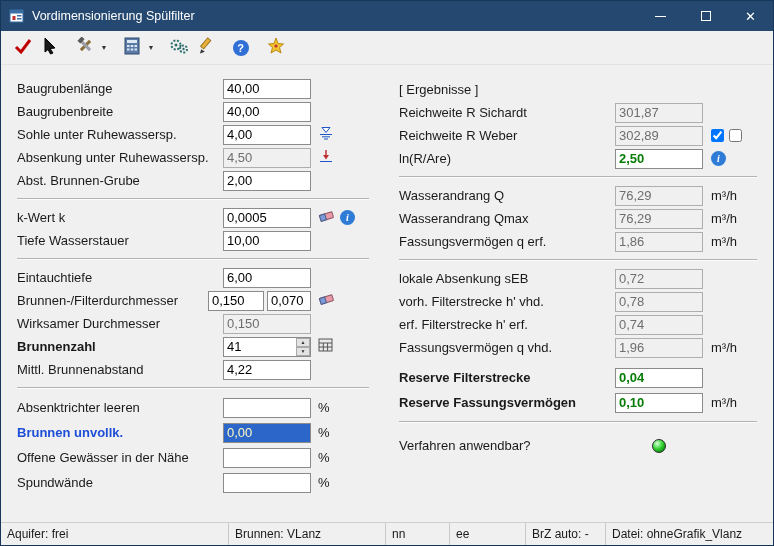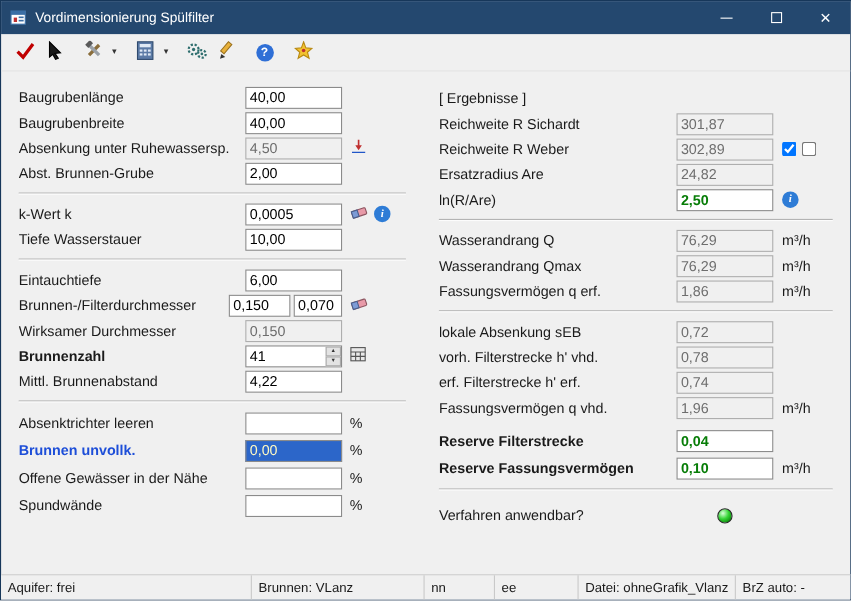--- a/index.html
+++ b/index.html
@@ -187,20 +187,36 @@
         <input type="text" class="field" value="40,00" style="">
         <span class="extras"></span>
       </div>
 
       <div class="row">
         <span class="lbl">Baugrubenbreite</span>
         <input type="text" class="field" value="40,00" style="">
         <span class="extras"></span>
       </div>
 
+      <div class="row">
+        <span class="lbl">Sohle unter Ruhewassersp.</span>
+        <input type="text" class="field" value="4,00" style="">
+        <span class="extras">
+          <button class="mini">
+            <span>
+              <svg width="16" height="14" viewBox="0 0 16 14">
+                <path d="M4 1.5 H12 L8 6.5 Z" fill="#ffffff" stroke="#2056c8"></path>
+                <line x1="2" y1="8.5" x2="14" y2="8.5" stroke="#2056c8"></line>
+                <line x1="4" y1="10.8" x2="12" y2="10.8" stroke="#2056c8"></line>
+                <line x1="6" y1="13" x2="10" y2="13" stroke="#2056c8"></line>
+              </svg>
+            </span>
+          </button>
+        </span>
+      </div>
 
       <div class="row">
         <span class="lbl">Absenkung unter Ruhewassersp.</span>
         <input type="text" class="field ro" readonly="" value="4,50" style="">
         <span class="extras">
           <button class="mini">
             <span>
               <svg width="16" height="14" viewBox="0 0 16 14">
                 <line x1="8" y1="1" x2="8" y2="7" stroke="#c03030" stroke-width="1.5"></line>
                 <path d="M5 6 L8 10.5 L11 6 Z" fill="#c03030"></path>
@@ -353,25 +369,20 @@
 
       <div class="row">
         <span class="lbl">Reichweite R Weber</span>
         <input type="text" class="field ro" readonly="" value="302,89" style="">
         <span class="unit">
           <input type="checkbox" class="cb" checked="" style="">
           <input type="checkbox" class="cb" style="">
         </span>
       </div>
 
-      <div class="row">
-        <span class="lbl">Ersatzradius Are</span>
-        <input type="text" class="field ro" readonly="" value="24,82" style="">
-        <span class="unit"></span>
-      </div>
 
       <div class="row">
         <span class="lbl">ln(R/Are)</span>
         <input type="text" class="field green" value="2,50" style="">
         <span class="unit">
           <span class="info-badge">i</span>
         </span>
       </div>
 
       <div class="sep"></div>
@@ -443,17 +454,17 @@
       </div>
 
     </div>
   </div>
 
   <div class="statusbar">
     <span class="st" style="width:228px">Aquifer: frei</span>
     <span class="st" style="width:157px">Brunnen: VLanz</span>
     <span class="st" style="width:64px">nn</span>
     <span class="st" style="width:76px">ee</span>
+    <span class="st" style="width:80px">BrZ auto: -</span>
     <span class="st">Datei: ohneGrafik_Vlanz</span>
-    <span class="st" style="width:80px">BrZ auto: -</span>
   </div>
 
 </div>
 
 </body></html>

